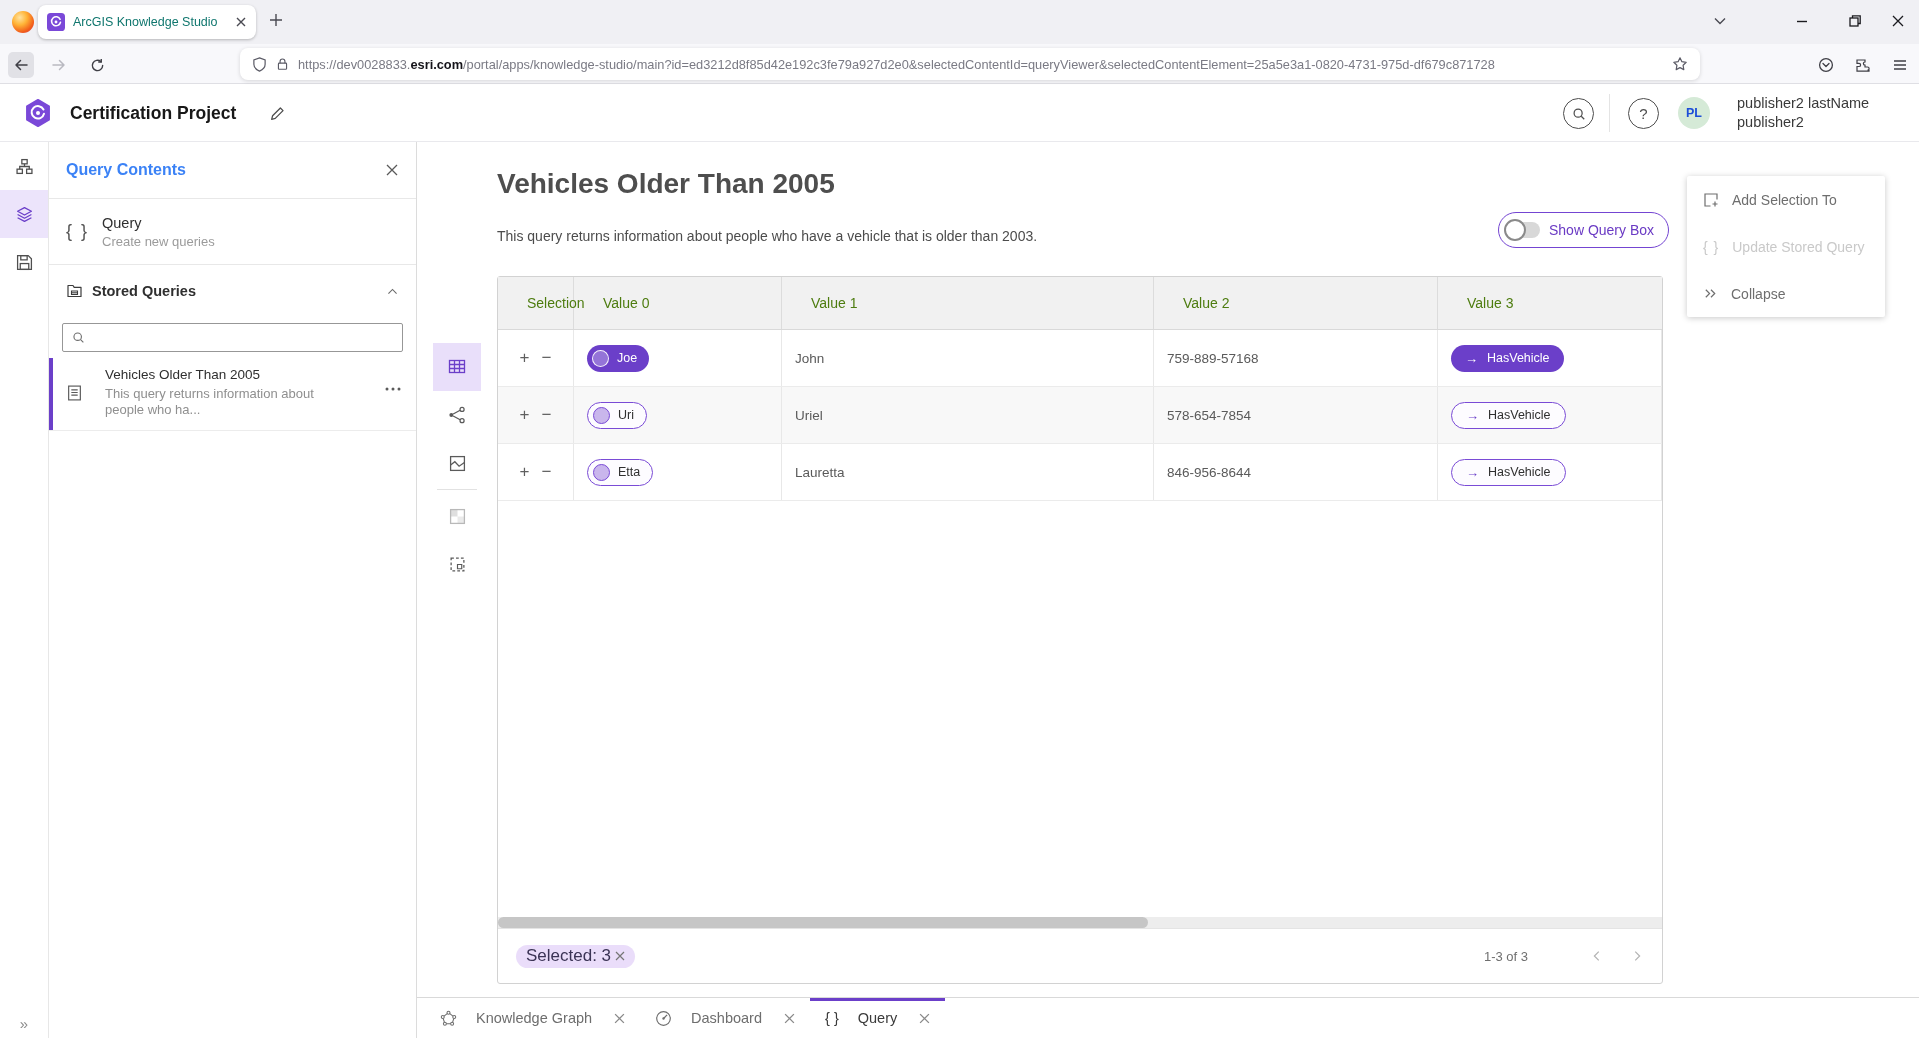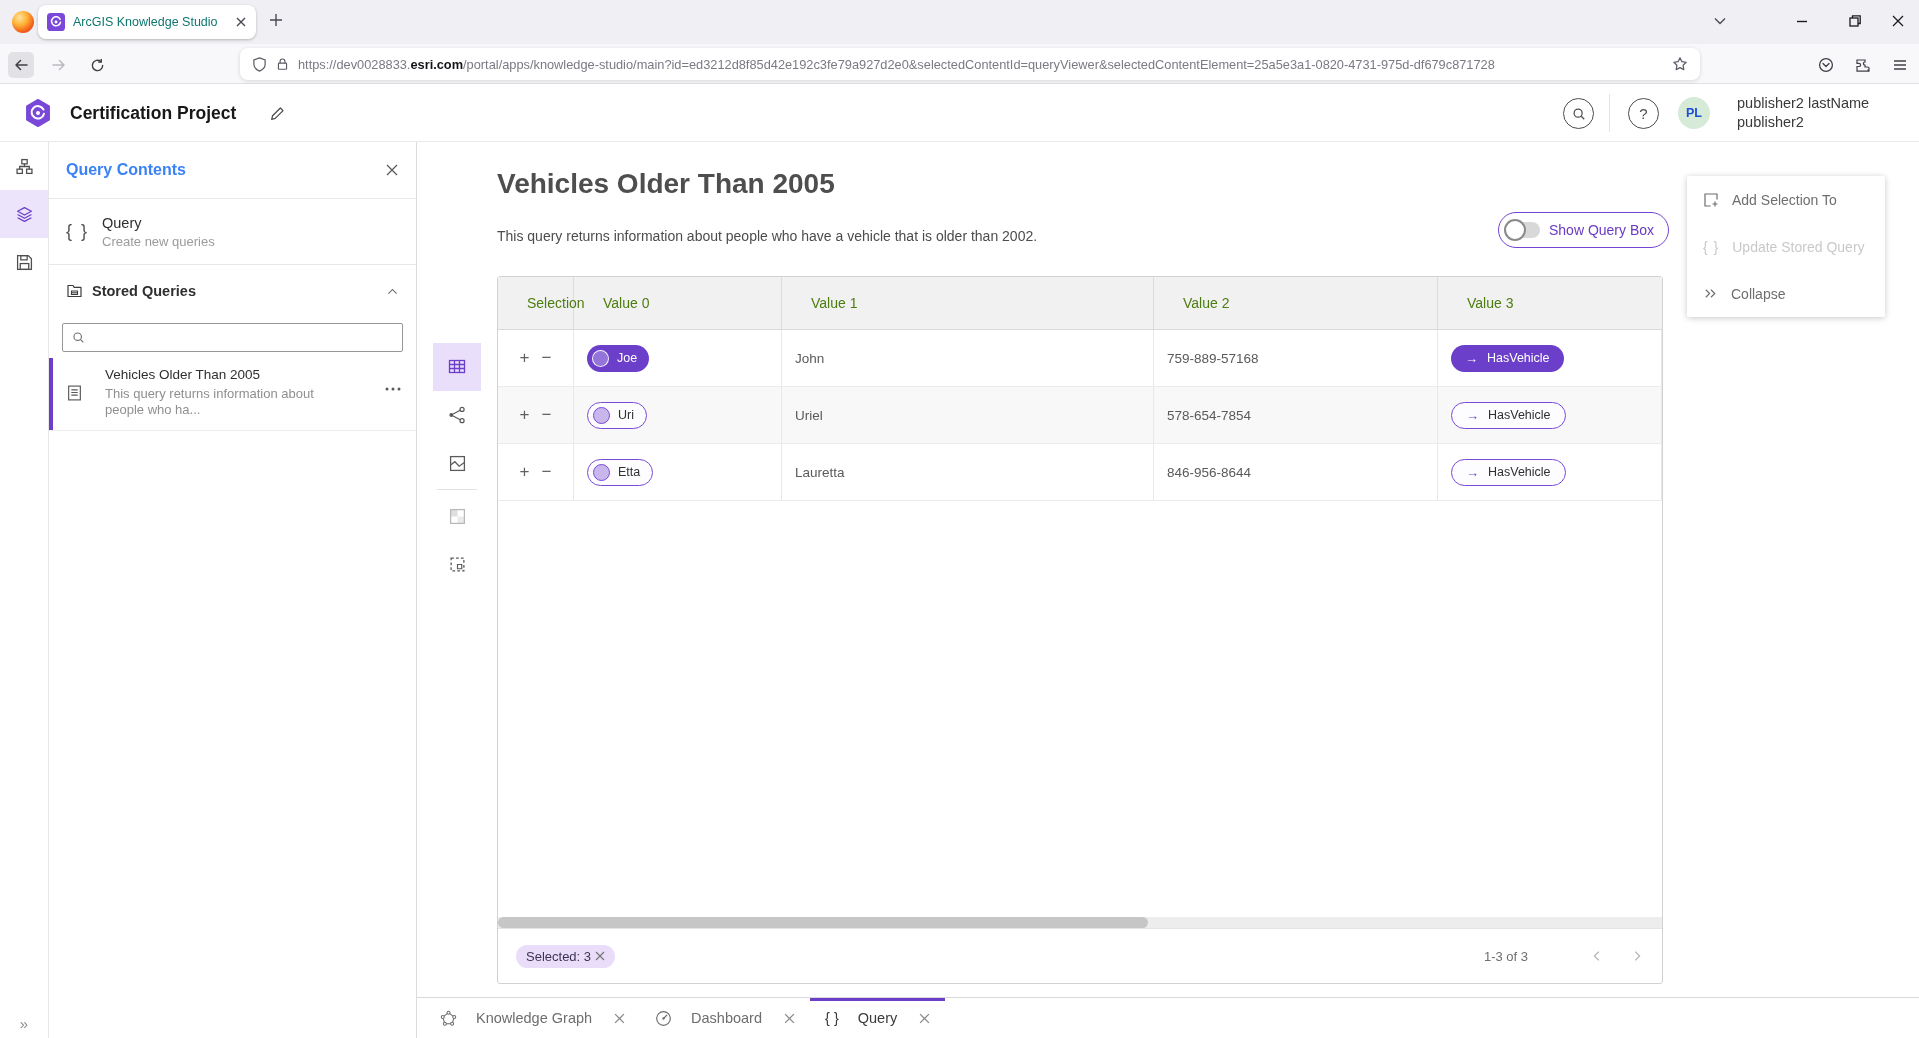--- a/index.html
+++ b/index.html
@@ -102,21 +102,21 @@
   .pill.outline { border:1.5px solid #7a4bd6; background:#fdfcff; color:#2f2f2f; }
   .pill.outline .dot { background:#c9b6ec; border:1.5px solid #7a4bd6; }
   .pill.rel { padding:0 14px; gap:9px; }
   .pill.rel .arr { font-size:13px; }
   .pill.rel.outline .arr { color:#6b3fc9; }
   .hscroll { position:absolute; left:0; right:0; bottom:55px; height:11px; background:#ededed; }
   .hscroll .thumb { position:absolute; left:0; top:0; width:650px; height:11px; background:#c6c6c6; border-radius:6px; }
   .card-footer { position:absolute; left:0; right:0; bottom:0; height:55px; border-top:1px solid #e4e4e4;
                  display:flex; align-items:center; padding:0 18px; }
   .sel-chip { display:inline-flex; align-items:center; gap:4px; height:23px; background:#eaddfa; border-radius:12px;
-              padding:0 10px; font-size:13px; color:#3b3355; }
+              padding:0 10px; font-size:17px; color:#3b3355; }
   .sel-chip .x { color:#767676; display:flex; }
   .foot-spacer { flex:1; }
   .pagination { font-size:13px; color:#6f6f6f; margin-right:36px; }
   .pg-chev { color:#b3b3b3; margin-left:26px; display:flex; }
 
   .context-menu { position:absolute; left:1270px; top:34px; width:198px; background:#fff; border-radius:2px;
                   box-shadow:0 1px 6px rgba(0,0,0,.22); z-index:5; }
   .menu-item { height:47px; display:flex; align-items:center; gap:13px; padding:0 16px; font-size:14px; color:#6e6e6e; }
   .menu-item.disabled { color:#c9c9c9; }
   .menu-item .braces-sm { font-size:14px; letter-spacing:1px; }
@@ -359,21 +359,21 @@
       </div>
       <div class="tool-btn">
         <svg width="17" height="17" viewBox="0 0 16 16">
             <rect x="2" y="2" width="12" height="12" fill="none" stroke="currentColor" stroke-width="1.2" stroke-dasharray="2.6 2"></rect>
             <path d="M8 8h4v4H8z" fill="none" stroke="currentColor" stroke-width="1.1"></path>
           </svg>
       </div>
     </div>
 
     <div class="page-title">Vehicles Older Than 2005</div>
-    <div class="page-desc">This query returns information about people who have a vehicle that is older than 2002.</div>
+    <div class="page-desc">This query returns information about people who have a vehicle that is older than 2003.</div>
 
     <div class="query-toggle">
       <span class="switch">
           <span class="knob"></span>
         </span>
       <span>Show Query Box</span>
     </div>
 
     <div class="context-menu">
       <div class="menu-item">

